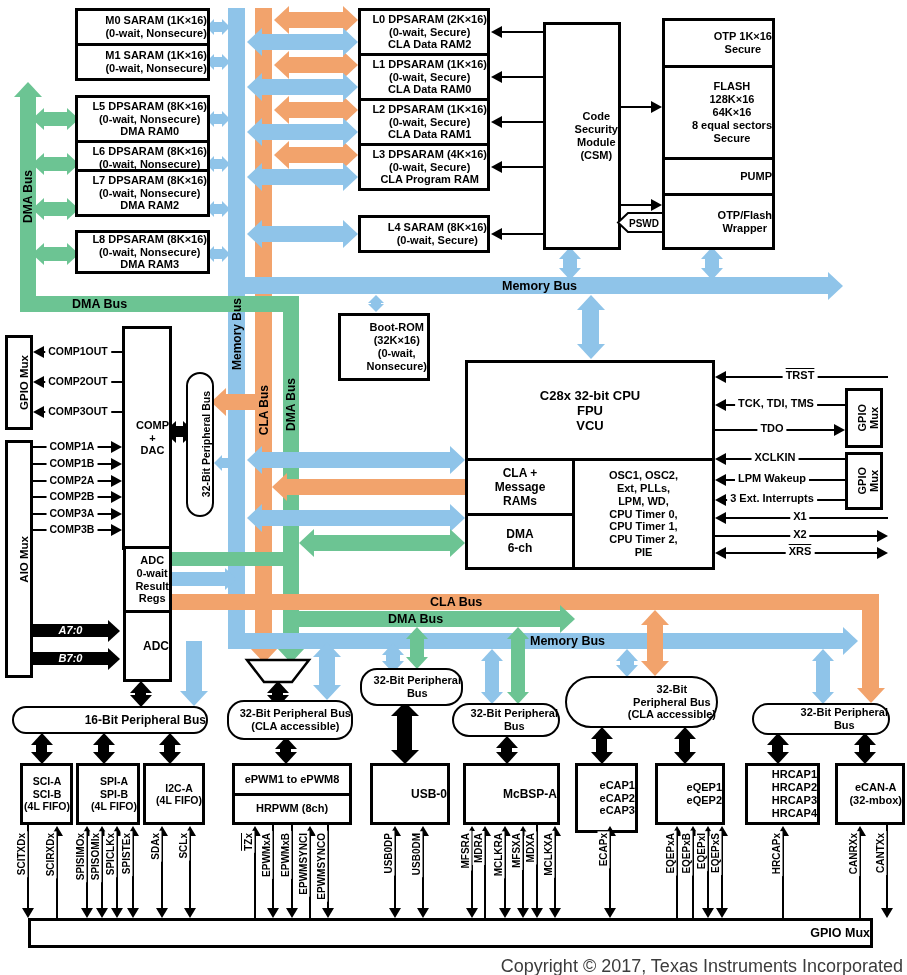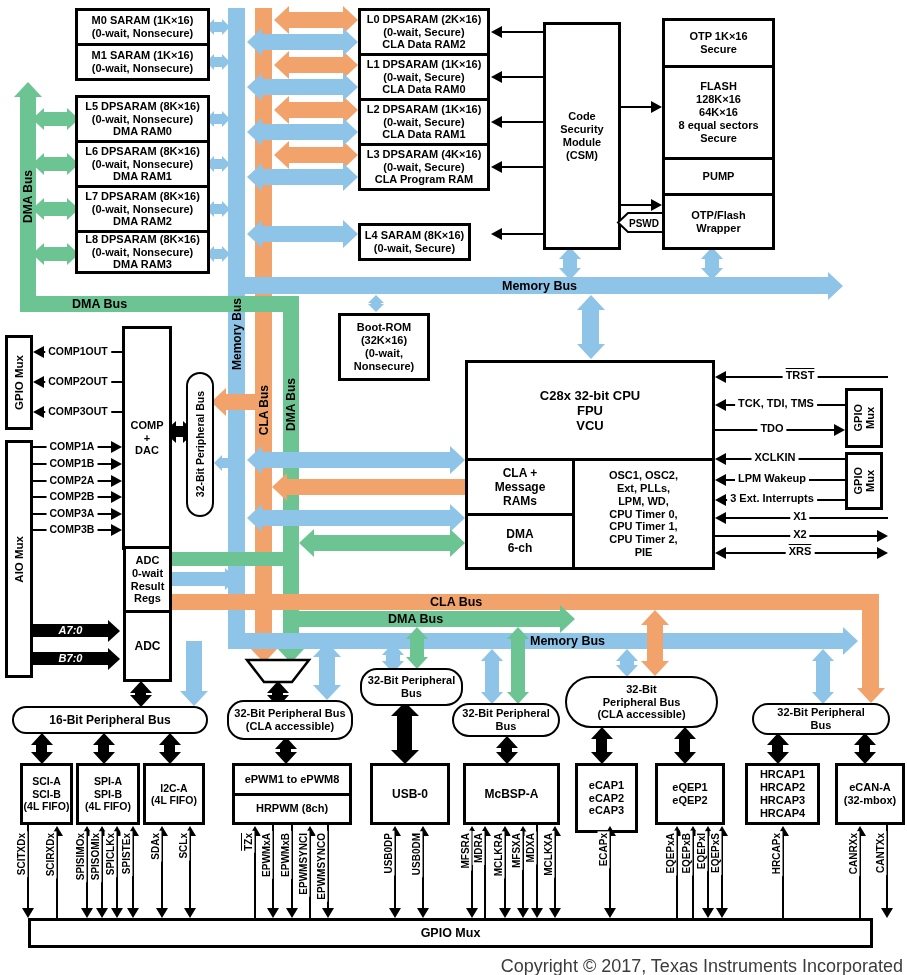--- a/index.html
+++ b/index.html
@@ -1,18 +1,18 @@
 <!DOCTYPE html>
 <html style="--blue: #8FC4E9; --orange: #F2A36C; --green: #6CC493;"><head>
 <meta charset="utf-8">
 <title>Functional Block Diagram</title>
 <style>
   html,body{margin:0;padding:0;background:#fff}
   #stage{position:relative;width:907px;height:975px;background:#fff;font-family:"Liberation Sans",sans-serif;color:#000;overflow:hidden}
-  .box{position:absolute;border:3px solid #000;background:#fff;display:flex;align-items:center;justify-content:center;text-align:center;font-weight:700;box-sizing:border-box}
+  .box{position:absolute;border:3px solid #000;background:#fff;display:flex;align-items:center;justify-content:flex-end;text-align:center;font-weight:700;box-sizing:border-box}
   .pre{white-space:pre-line;line-height:1.18}
   .cap{border-radius:17px}
   .band{position:absolute;background:var(--c);--hl:15px;--hh:14px}
   .h{height:16px}.v{width:16px}
   .m{--hl:12px;--hh:11px}.h.m{height:14px}.v.m{width:14px}
   .s{--hl:8px;--hh:8px}.h.s{height:10px}.v.s{width:10px}
   .k{--c:#000;--hl:12px;--hh:11px}.v.k{width:11px}.h.k{height:11px}
   .tl{height:2px;--c:#000;--hl:11px;--hh:6px;background:#000}
   .tv{width:2px;--c:#000;--hl:10px;--hh:6px;background:#000}
   .blue{--c:var(--blue)}.orange{--c:var(--orange)}.green{--c:var(--green)}
@@ -132,21 +132,21 @@
   <div class="box f11" style="left:75px;top:95px;width:135px;height:48px">
       <span class="pre">L5 DPSARAM (8K×16)
 (0-wait, Nonsecure)
 DMA RAM0</span>
     </div>
   <div class="box f11" style="left:75px;top:140px;width:135px;height:48px">
       <span class="pre">L6 DPSARAM (8K×16)
 (0-wait, Nonsecure)
 DMA RAM1</span>
     </div>
-  <div class="box f11" style="left:75px;top:185px;width:135px;height:48px">
+  <div class="box f11" style="left:75px;top:169px;width:135px;height:48px">
       <span class="pre">L7 DPSARAM (8K×16)
 (0-wait, Nonsecure)
 DMA RAM2</span>
     </div>
   <div class="box f11" style="left:75px;top:230px;width:135px;height:44px">
       <span class="pre">L8 DPSARAM (8K×16)
 (0-wait, Nonsecure)
 DMA RAM3</span>
     </div>
 
@@ -163,21 +163,21 @@
   <div class="box f11" style="left:358px;top:98px;width:132px;height:48px">
       <span class="pre">L2 DPSARAM (1K×16)
 (0-wait, Secure)
 CLA Data RAM1</span>
     </div>
   <div class="box f11" style="left:358px;top:143px;width:132px;height:48px">
       <span class="pre">L3 DPSARAM (4K×16)
 (0-wait, Secure)
 CLA Program RAM</span>
     </div>
-  <div class="box f11" style="left:358px;top:223px;width:113px;height:38px">
+  <div class="box f11" style="left:358px;top:215px;width:132px;height:38px">
       <span class="pre">L4 SARAM (8K×16)
 (0-wait, Secure)</span>
     </div>
 
   <div class="box f11" style="left:543px;top:22px;width:78px;height:228px">
       <span class="pre">Code
 Security
 Module
 (CSM)</span>
     </div>

